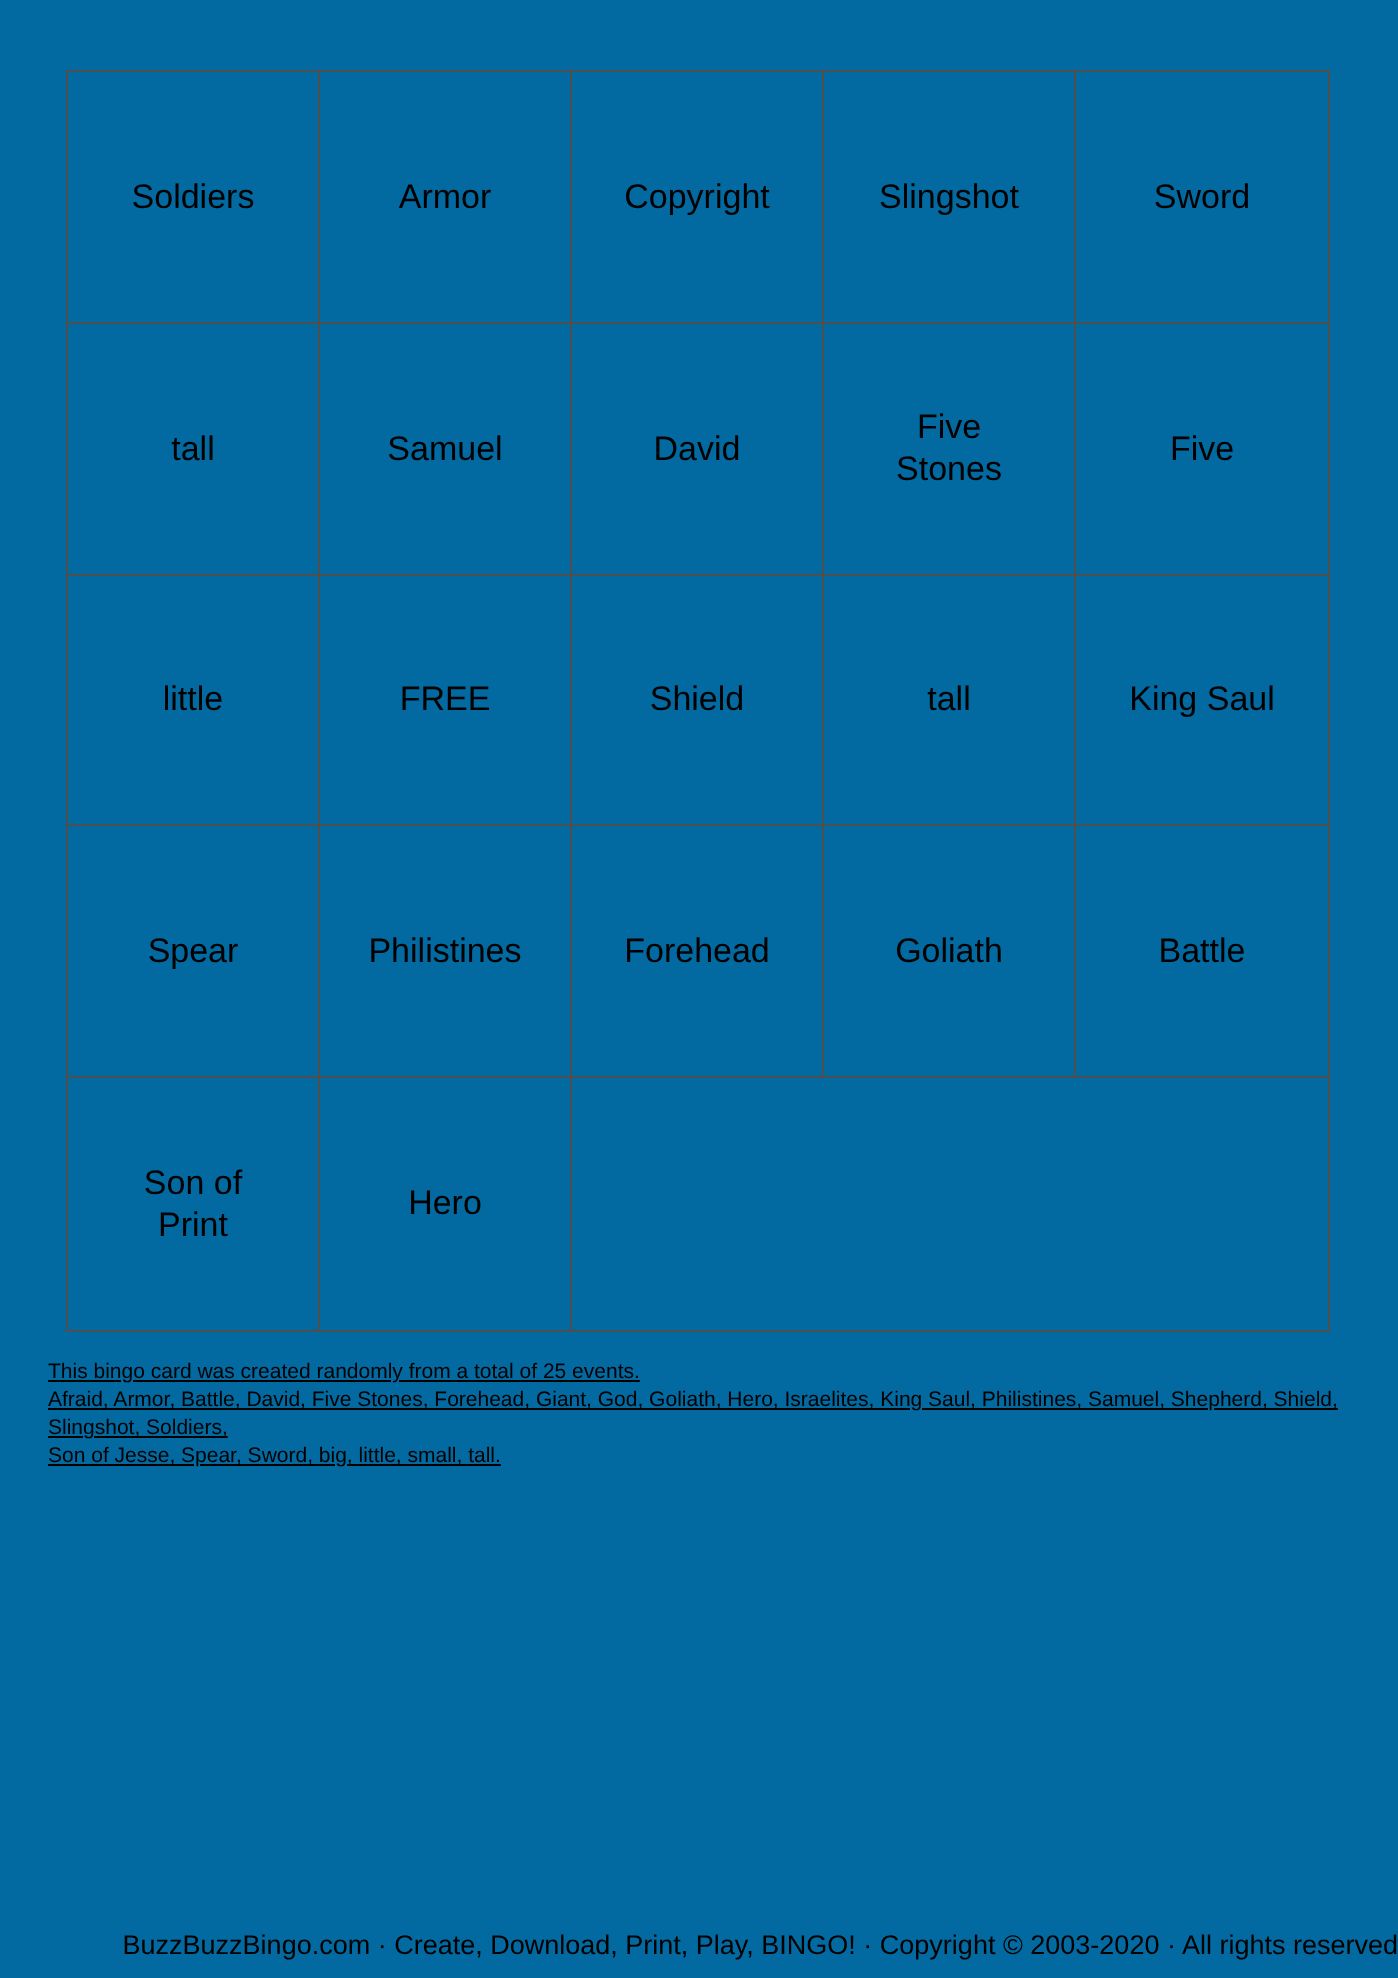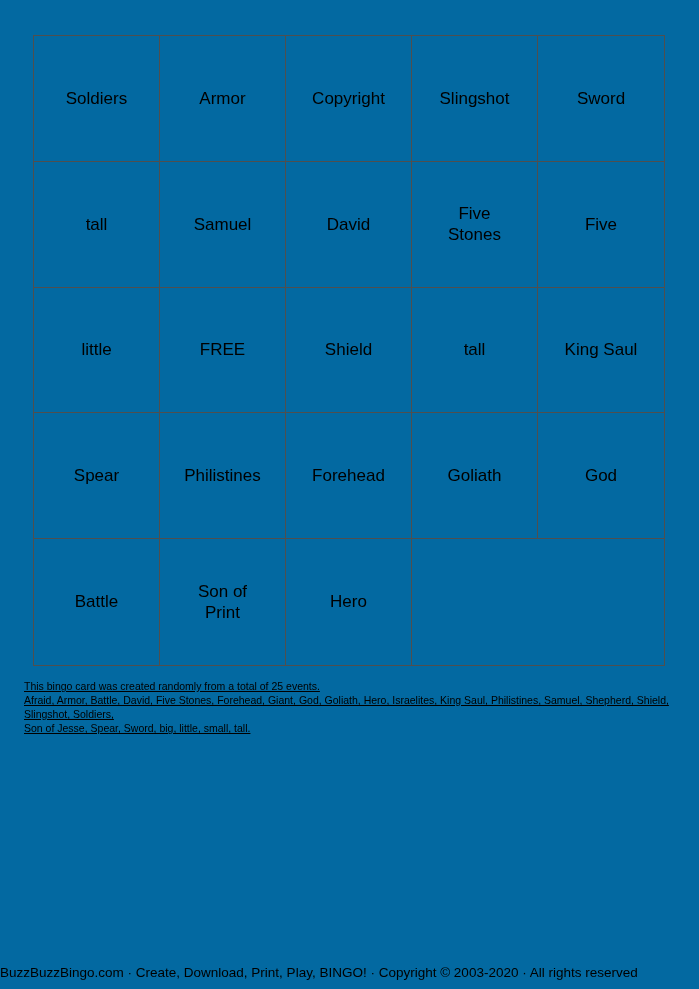--- a/index.html
+++ b/index.html
@@ -53,21 +53,21 @@
     font-size: 10.5px;
     line-height: 14px;
     text-decoration: underline;
   }
   .notes .pre { white-space: pre-line; }
   .footer {
     position: absolute;
     left: 0;
     top: 965px;
     width: 100%;
-    text-align: left;
+    text-align: right;
     font-size: 13.5px;
   }
 </style>
 </head>
 <body>
 
 <div class="page">
 
   <div class="grid">
     <div class="cell">
@@ -122,23 +122,20 @@
     <div class="cell">
         <span class="cell-label">Philistines</span>
       </div>
     <div class="cell">
         <span class="cell-label">Forehead</span>
       </div>
     <div class="cell">
         <span class="cell-label">Goliath</span>
       </div>
     <div class="cell">
-        <span class="cell-label">God</span>
-      </div>
-    <div class="cell">
         <span class="cell-label">Battle</span>
       </div>
     <div class="cell">
         <span class="cell-label">Son of
 Print</span>
       </div>
     <div class="cell">
         <span class="cell-label">Hero</span>
       </div>
   </div>

